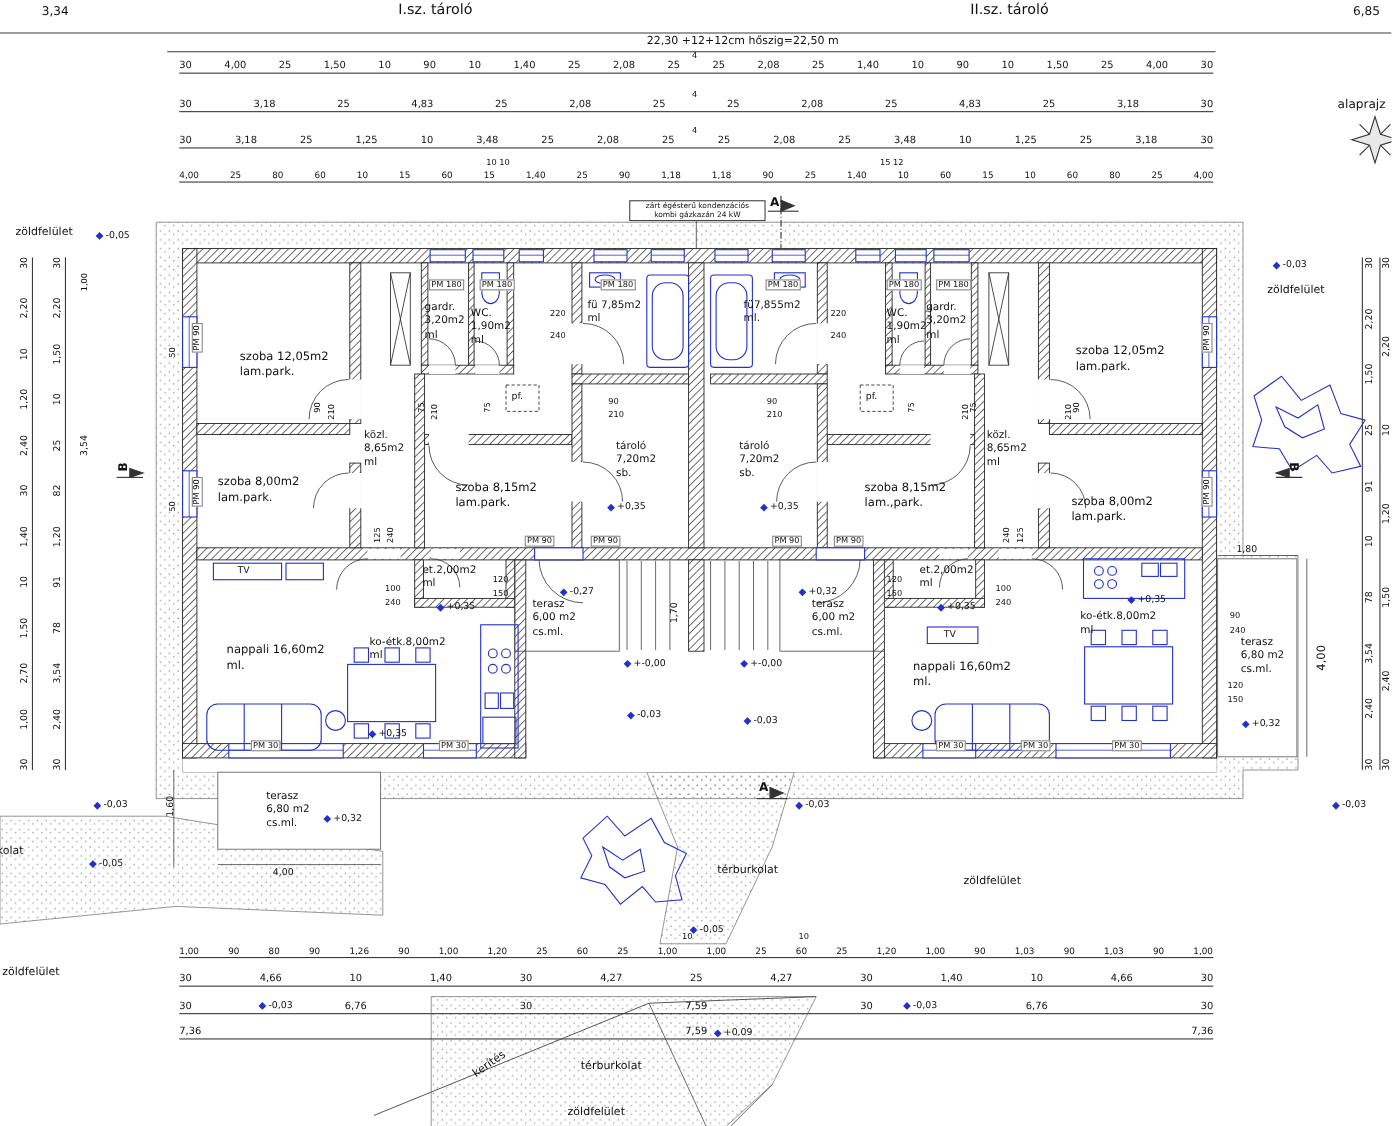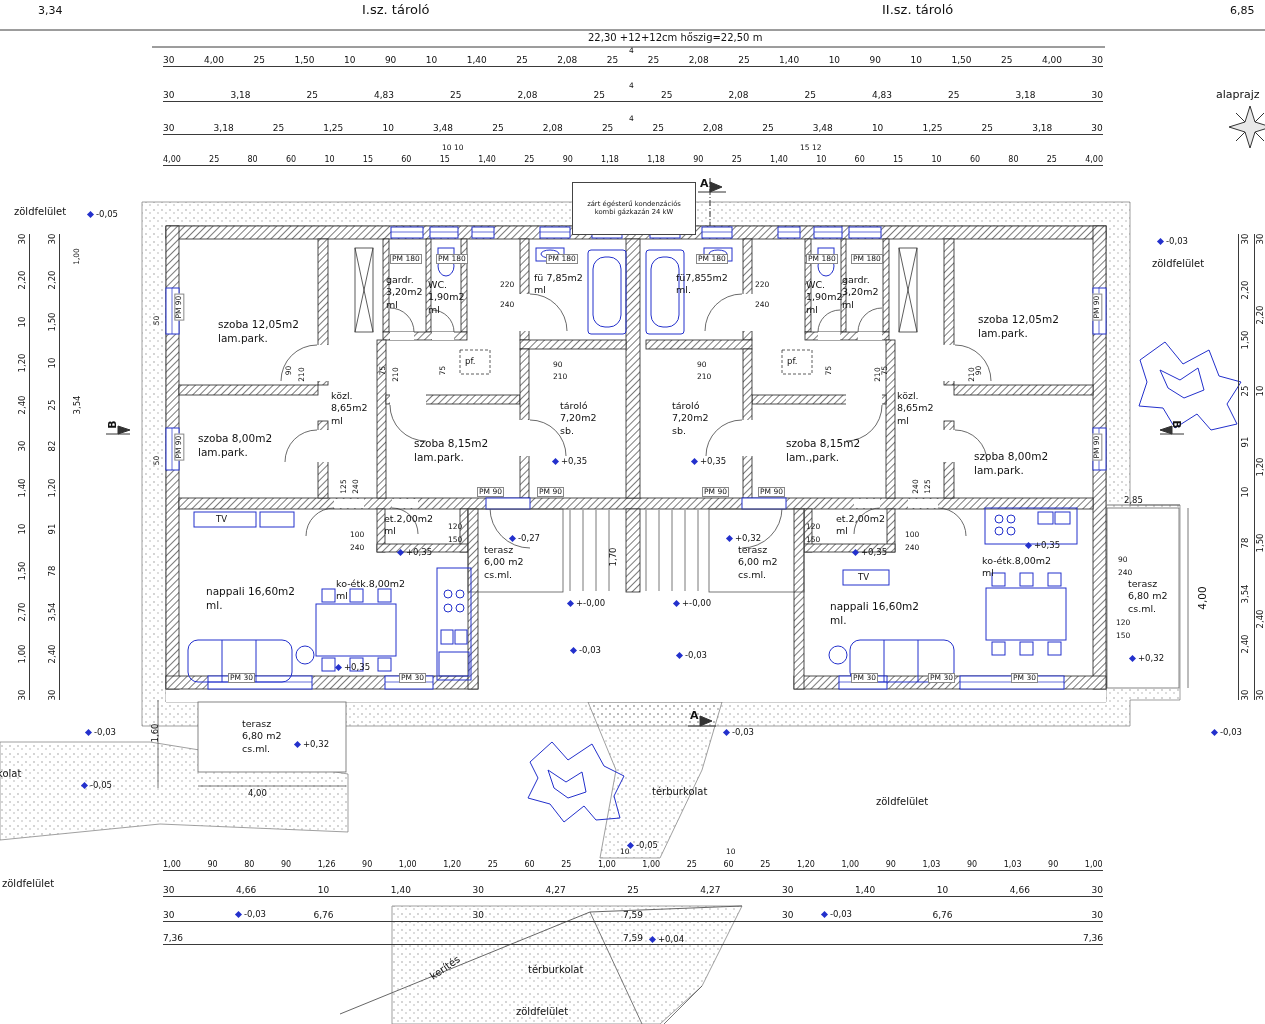--- a/index.html
+++ b/index.html
@@ -20,21 +20,21 @@
   .room{position:absolute;font-size:10.5px;line-height:1.3;white-space:pre-line}
   .t7{font-size:7.5px}.t8{font-size:8.5px}.t9{font-size:9.5px}.t11{font-size:11px}.t13{font-size:13px}
   .vrot{position:absolute;transform:rotate(-90deg);font-size:7.5px;white-space:nowrap}
   .marker{position:absolute;display:flex;align-items:center;gap:3px;font-size:8.5px;white-space:nowrap}
   .dia{width:5px;height:5px;background:#2330cc;transform:rotate(45deg);flex:0 0 auto}
   .pm{position:absolute;font-size:7.5px;background:#fff;border:1px solid #888;line-height:1.1;
       padding:0 1px;white-space:nowrap}
   .pm.vert{transform:rotate(-90deg)}
   .site{position:absolute;font-size:10px;white-space:nowrap}
   .boiler{position:absolute;font-size:6.8px;line-height:1.25;text-align:center;border:1px solid #444;
-          background:#fff;padding:17px 3px;white-space:pre-line}
+          background:#fff;padding:0 3px;white-space:pre-line}
   .sec{position:absolute;font-size:11px;font-weight:bold}
 </style>
 </head>
 <body>
 
 <svg width="1265" height="1024" viewBox="0 0 1265 1024">
   <defs>
     <pattern id="hatch" width="5" height="5" patternUnits="userSpaceOnUse" patternTransform="rotate(45)">
       <rect width="5" height="5" fill="#fff"></rect>
       <line x1="0" y1="0" x2="0" y2="5" stroke="#333" stroke-width="1.3"></line>
@@ -682,21 +682,21 @@
 <div class="marker" style="left:236px;top:909px">
     <span class="dia"></span>
     <span>-0,03</span>
   </div>
 <div class="marker" style="left:822px;top:909px">
     <span class="dia"></span>
     <span>-0,03</span>
   </div>
 <div class="marker" style="left:650px;top:934px">
     <span class="dia"></span>
-    <span>+0,04</span>
+    <span>+0,09</span>
   </div>
 
 <span class="pm" style="left:390px;top:254px">PM 180</span>
 <span class="pm" style="left:436px;top:254px">PM 180</span>
 <span class="pm" style="left:546px;top:254px">PM 180</span>
 <span class="pm" style="left:696px;top:254px">PM 180</span>
 <span class="pm" style="left:806px;top:254px">PM 180</span>
 <span class="pm" style="left:851px;top:254px">PM 180</span>
 <span class="pm" style="left:477px;top:487px">PM 90</span>
 <span class="pm" style="left:537px;top:487px">PM 90</span>
@@ -742,21 +742,21 @@
 <span class="abs t7" style="left:448px;top:535px">150</span>
 <span class="abs t7" style="left:806px;top:522px">120</span>
 <span class="abs t7" style="left:806px;top:535px">150</span>
 <span class="abs t7" style="left:1116px;top:618px">120</span>
 <span class="abs t7" style="left:1116px;top:631px">150</span>
 <span class="abs t7" style="left:1118px;top:555px">90</span>
 <span class="abs t7" style="left:1118px;top:568px">240</span>
 <span class="vrot" style="left:152px;top:316px">50</span>
 <span class="vrot" style="left:152px;top:456px">50</span>
 <span class="vrot" style="left:604px;top:552px;font-size:8.5px">1,70</span>
-<span class="abs t8" style="left:1124px;top:495px">2,85</span>
+<span class="abs t8" style="left:1124px;top:495px">1,80</span>
 <span class="vrot" style="left:146px;top:728px;font-size:8.5px">1,60</span>
 <span class="abs t8" style="left:248px;top:788px">4,00</span>
 <span class="vrot" style="left:1190px;top:592px;font-size:10.5px">4,00</span>
 
 <span class="abs t8" style="left:216px;top:514px">TV</span>
 <span class="abs t8" style="left:858px;top:572px">TV</span>
 <span class="abs t8" style="left:465px;top:356px">pf.</span>
 <span class="abs t8" style="left:787px;top:356px">pf.</span>
 <span class="sec" style="left:700px;top:177px">A</span>
 <span class="sec" style="left:690px;top:709px">A</span>

